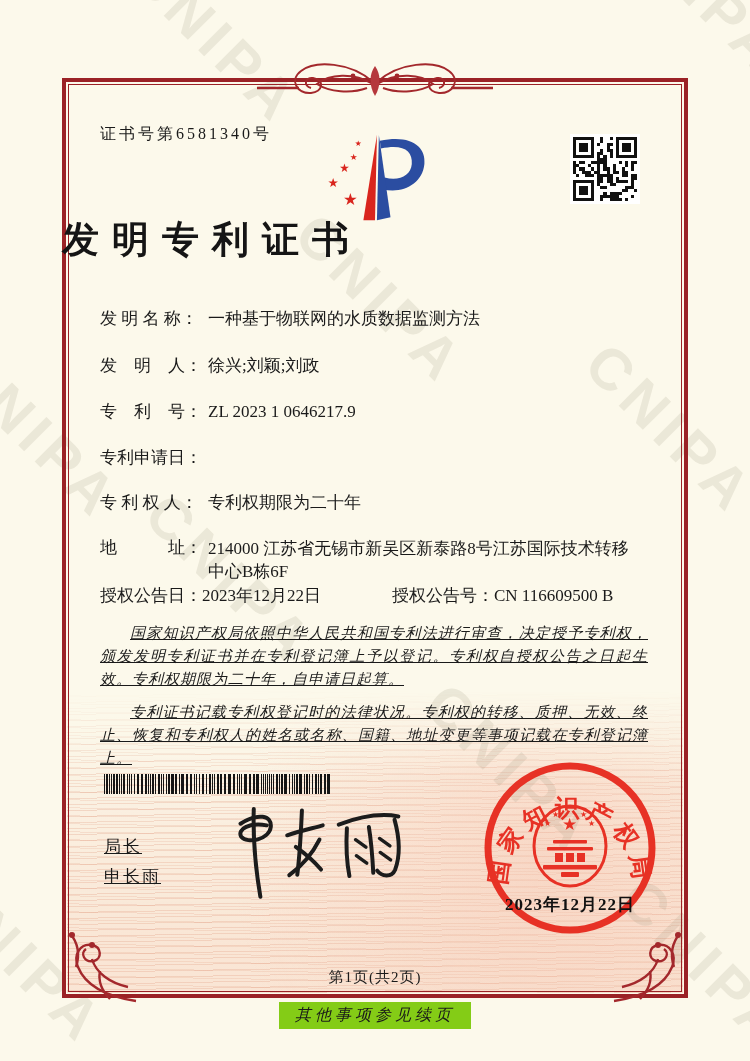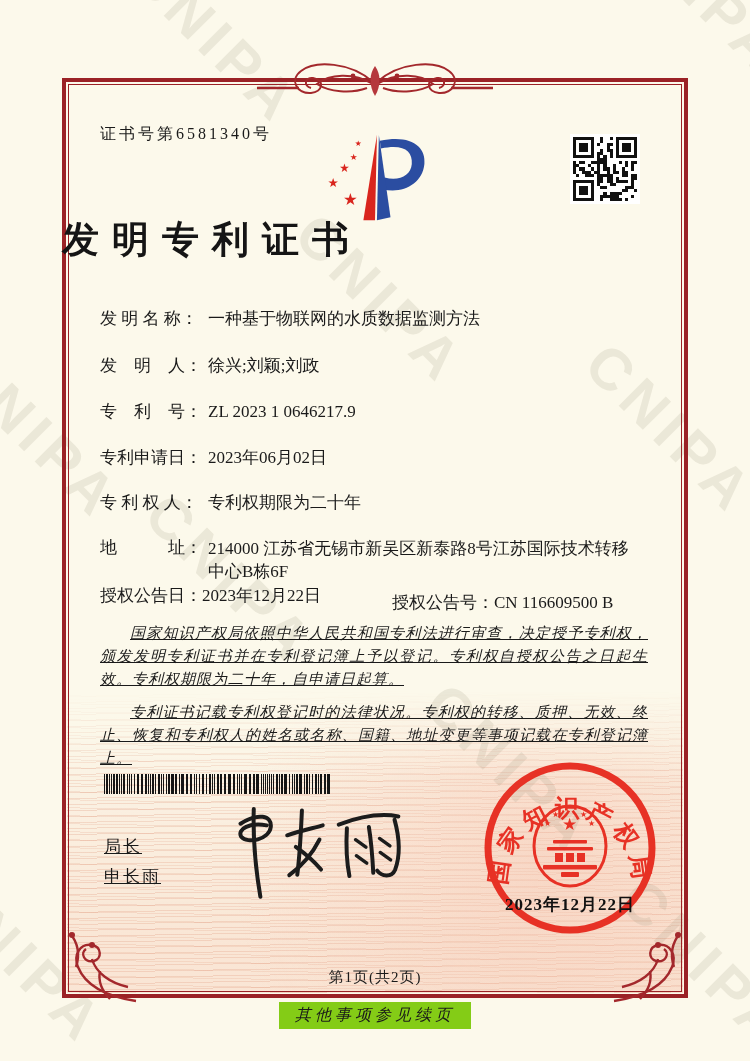--- a/index.html
+++ b/index.html
@@ -35,21 +35,21 @@
   .qr{position:absolute;left:570px;top:134px;width:70px;height:70px;background:#fff;
       padding:3px;box-sizing:border-box;z-index:4;}
   .title{position:absolute;left:62px;top:215px;width:626px;text-align:left;
          font-size:37px;font-weight:700;letter-spacing:13px;color:#151515;z-index:4;}
 
   
   .fields{position:absolute;left:100px;top:0;width:545px;z-index:4;font-size:17px;}
   .frow{position:absolute;left:0;display:flex;width:545px;line-height:21px;}
   .frow .lbl{flex:0 0 108px;white-space:nowrap;}
   .frow .val{flex:1;}
-  .grant-pair2{position:absolute;left:292px;top:7px;display:flex;white-space:nowrap;}
+  .grant-pair2{position:absolute;left:292px;top:0;display:flex;white-space:nowrap;}
 
   
   .paras{position:absolute;left:100px;top:622px;width:548px;z-index:4;
          font-size:15px;line-height:23px;letter-spacing:1px;font-style:italic;}
   .paras p{margin:0 0 10px 0;text-indent:2em;text-align:justify;text-decoration:underline;}
 
   
   .barcode{position:absolute;left:104px;top:774px;width:228px;height:20px;z-index:4;}
   .sig-labels{position:absolute;left:104px;top:832px;z-index:4;font-size:17px;line-height:30px;text-decoration:underline;}
   .sig-labels div{letter-spacing:2px;}
@@ -284,21 +284,20 @@
     <div class="frow" style="top:355px">
       <span class="lbl">发　明　人：</span>
       <span class="val">徐兴;刘颖;刘政</span>
     </div>
     <div class="frow" style="top:401px">
       <span class="lbl">专　利　号：</span>
       <span class="val">ZL 2023 1 0646217.9</span>
     </div>
     <div class="frow" style="top:447px">
       <span class="lbl">专利申请日：</span>
-      <span class="val">2023年06月02日</span>
     </div>
     <div class="frow" style="top:492px">
       <span class="lbl">专 利 权 人：</span>
       <span class="val">专利权期限为二十年</span>
     </div>
     <div class="frow" style="top:537px">
       <span class="lbl">地　　　址：</span>
       <span class="val" style="line-height:23px">214000 江苏省无锡市新吴区新泰路8号江苏国际技术转移中心B栋6F</span>
     </div>
     <div class="frow" style="top:585px">

